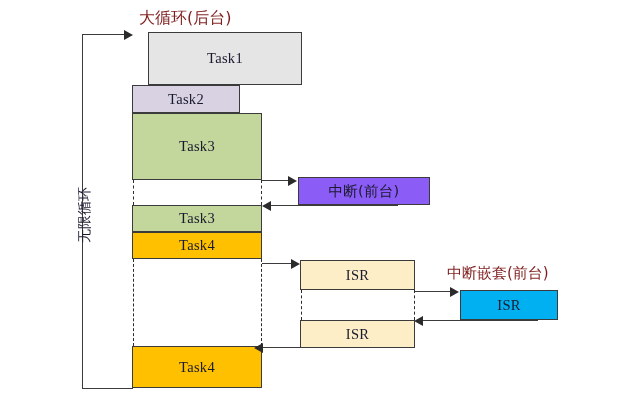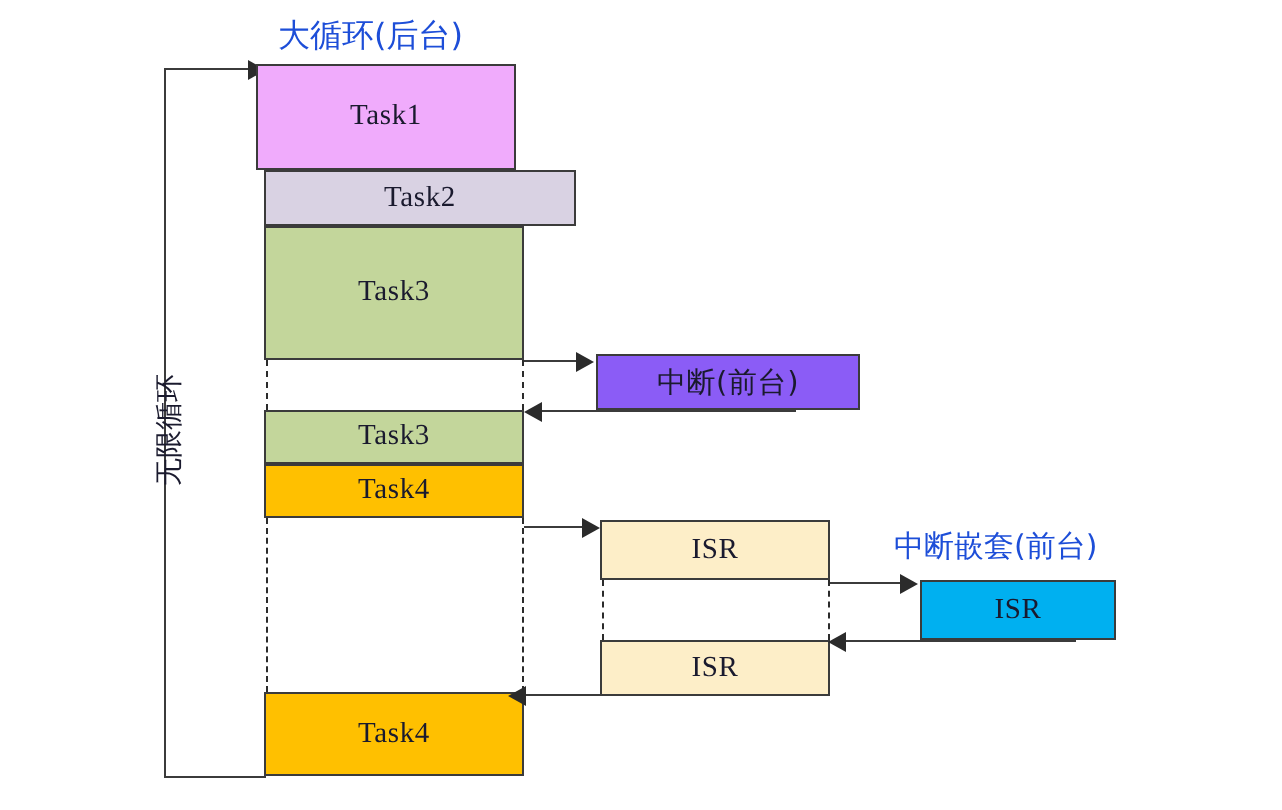--- a/index.html
+++ b/index.html
@@ -24,21 +24,21 @@
     display: flex;
     align-items: center;
     justify-content: center;
     color: #1a1a2e;
     font-size: 14.5px;
     letter-spacing: 0.3px;
     white-space: nowrap;
   }
   .label {
     position: absolute;
-    color: #1d4ed8;
+    color: #7f1d1d;
     white-space: nowrap;
     font-size: 15.5px;
     text-align: right;
   }
   .cjk {
     font-family: "DejaVu Sans", "Liberation Sans", sans-serif;
     font-size: 14.5px;
   }
   .line {
     position: absolute;
@@ -92,23 +92,23 @@
 
   <div class="label cjk" style="left:447px; top:264px; font-size:15px;">中断嵌套(前台)</div>
 
   <div class="line vline" style="left:82px; top:34px; height:355px;"></div>
   <div class="line hline" style="left:82px; top:34px; width:44px;"></div>
   <div class="arrow-r" style="left:124px; top:29.5px;"></div>
   <div class="line hline" style="left:82px; top:387.6px; width:51px;"></div>
 
   <div class="vlabel" style="left:76px; top:243px;">无限循环</div>
 
-  <div class="box" style="left:128px; top:32px; width:130px; height:53px; background:#f0abfc;">Task1</div>
+  <div class="box" style="left:148px; top:32px; width:154px; height:53px; background:#e5e5e5;">Task1</div>
 
-  <div class="box" style="left:132px; top:85px; width:156px; height:28px; background:#d9d2e3;">Task2</div>
+  <div class="box" style="left:132px; top:85px; width:108px; height:28px; background:#d9d2e3;">Task2</div>
 
   <div class="box" style="left:132px; top:113px; width:130px; height:67px; background:#c3d69b;">Task3</div>
 
   <div class="box" style="left:132px; top:205px; width:130px; height:27px; background:#c3d69b;">Task3</div>
 
   <div class="box" style="left:132px; top:232px; width:130px; height:27px; background:#ffc000;">Task4</div>
 
   <div class="box" style="left:132px; top:346px; width:130px; height:42px; background:#ffc000;">Task4</div>
 
   <div class="dash-v" style="left:133px; top:180px; height:25px;"></div>

